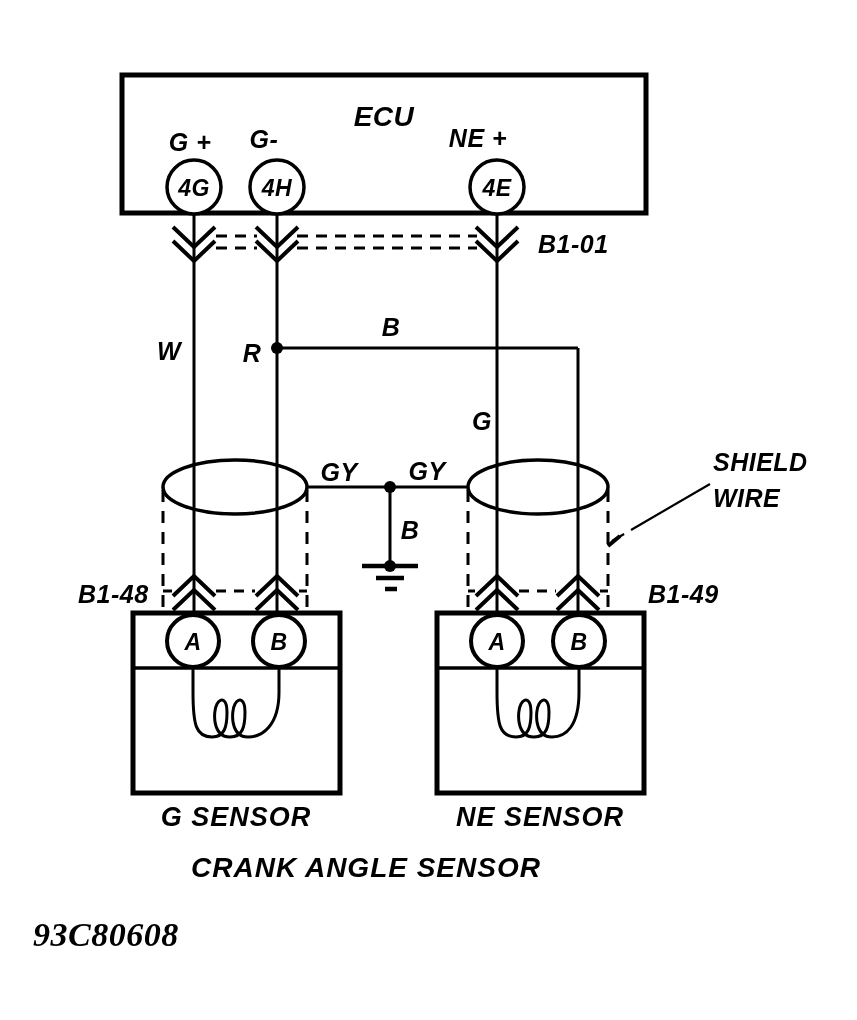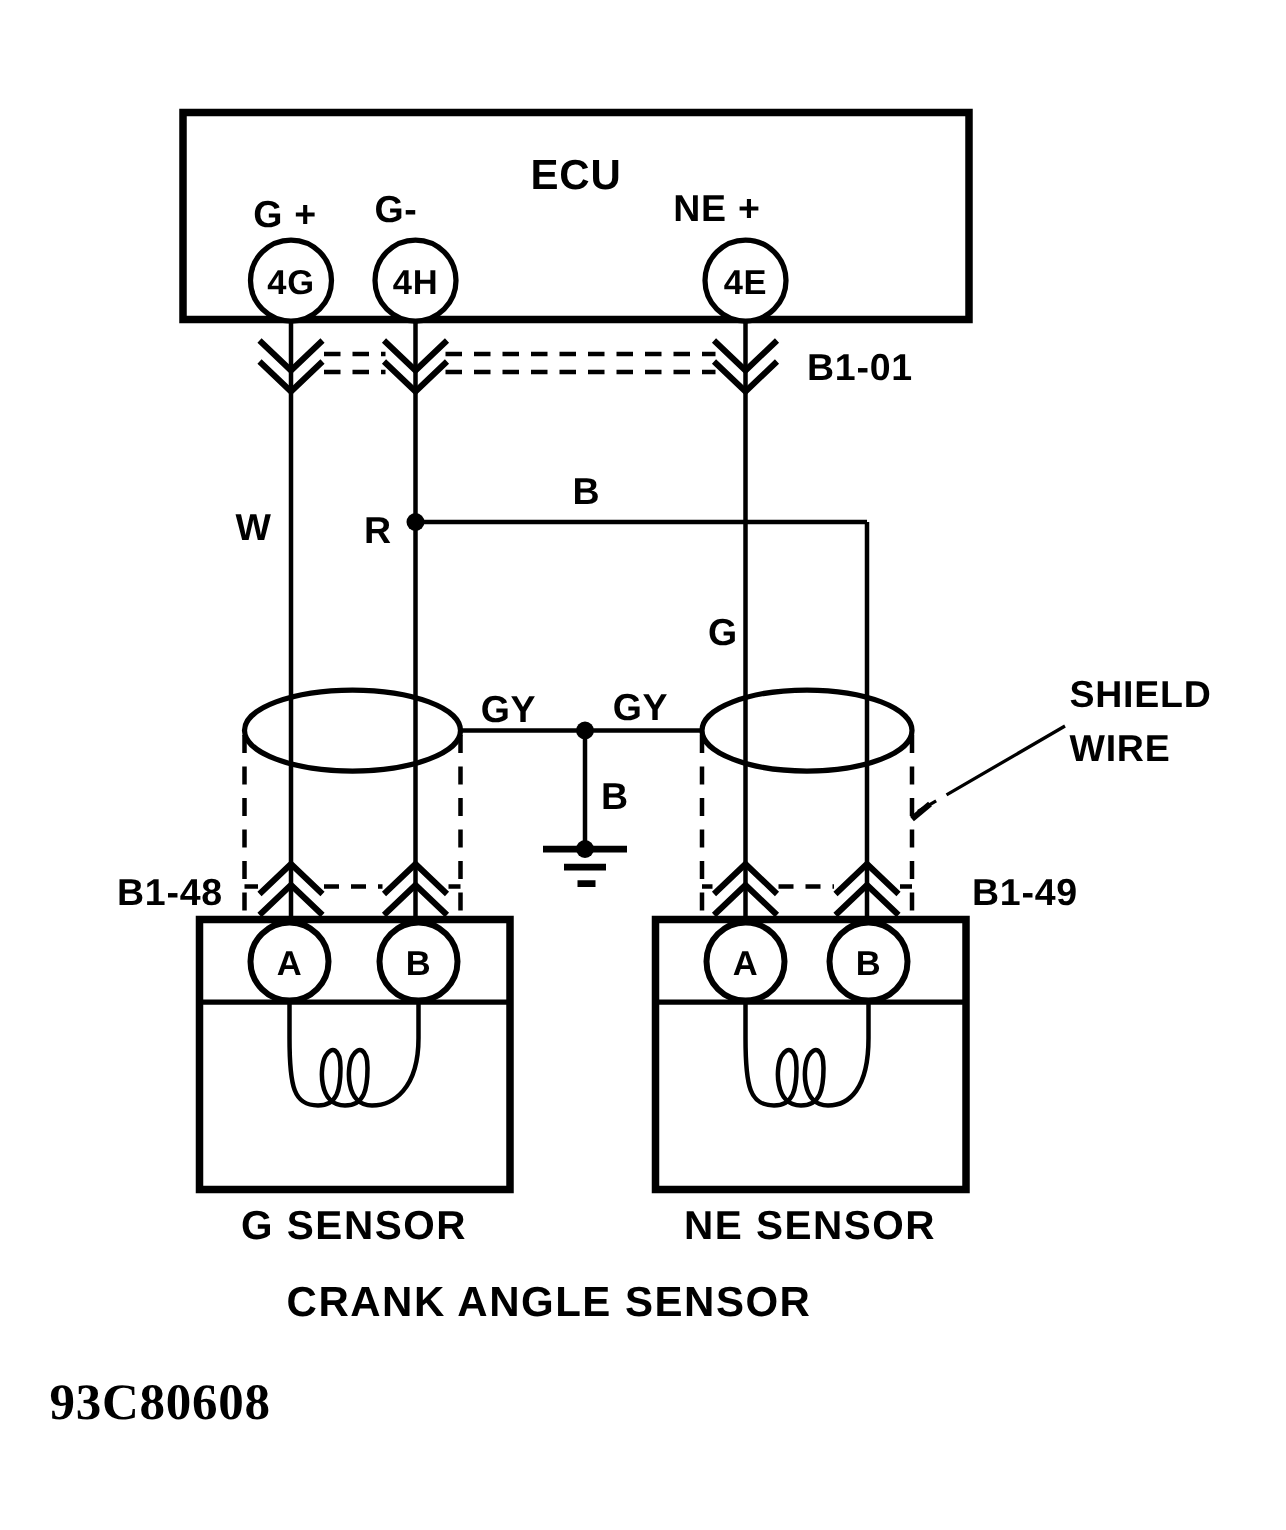--- a/index.html
+++ b/index.html
@@ -2,20 +2,21 @@
 <html><head>
 <meta charset="utf-8">
 <style>
   html, body { margin: 0; padding: 0; background: #ffffff; }
   .canvas {
     position: relative;
     width: 857px;
     height: 1020px;
     background: #ffffff;
     font-family: "Liberation Sans", sans-serif;
+    font-style: italic;
   }
   svg { position: absolute; inset: 0; }
   text {
     fill: #000;
     font-family: "Liberation Sans", sans-serif;
     font-weight: 700;
     letter-spacing: 0.5px;
   }
   .lbl     { font-size: 25px; }
   .pin     { font-size: 23px; }

